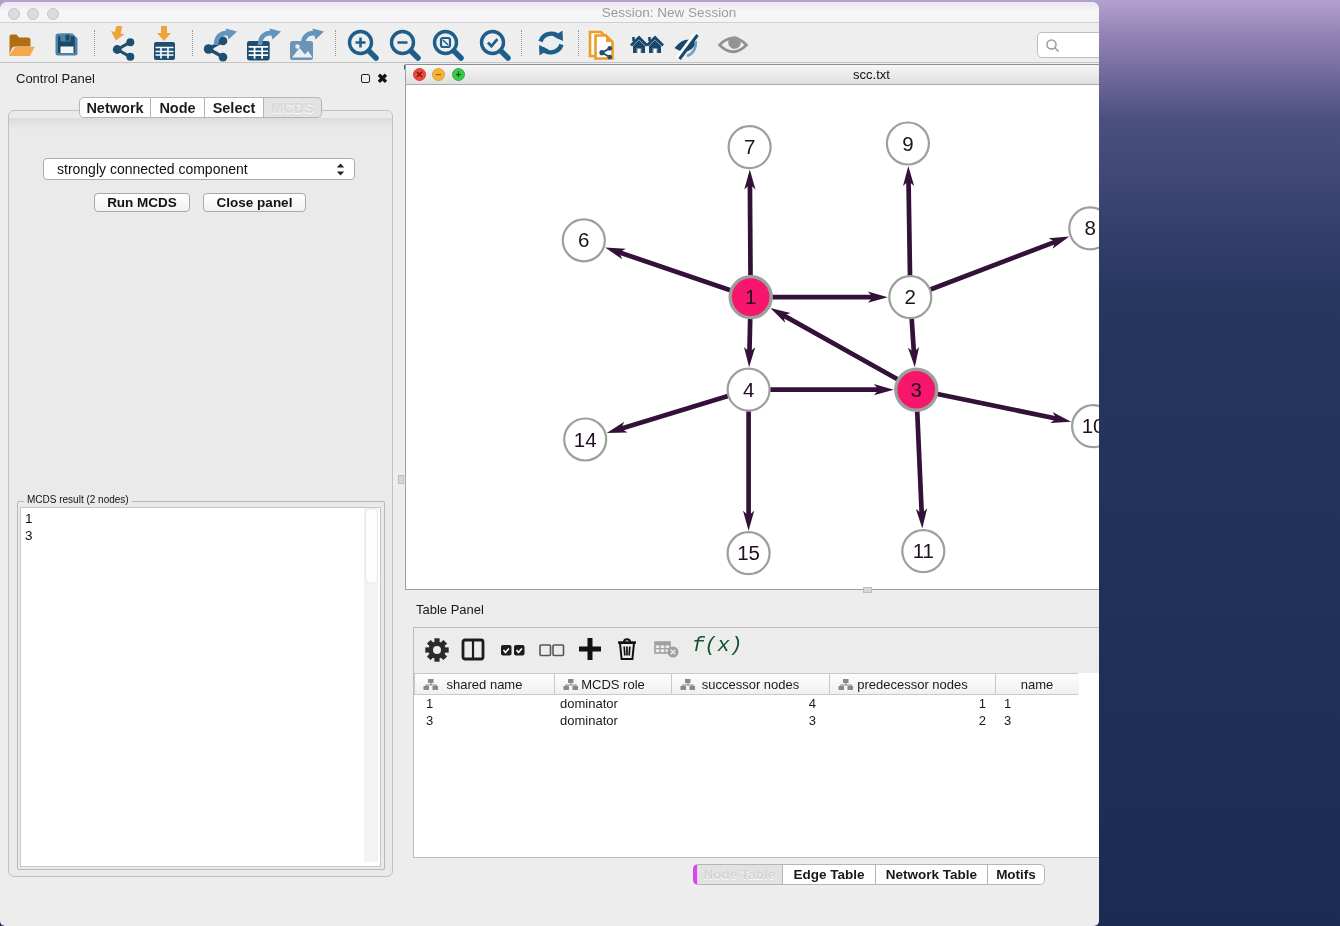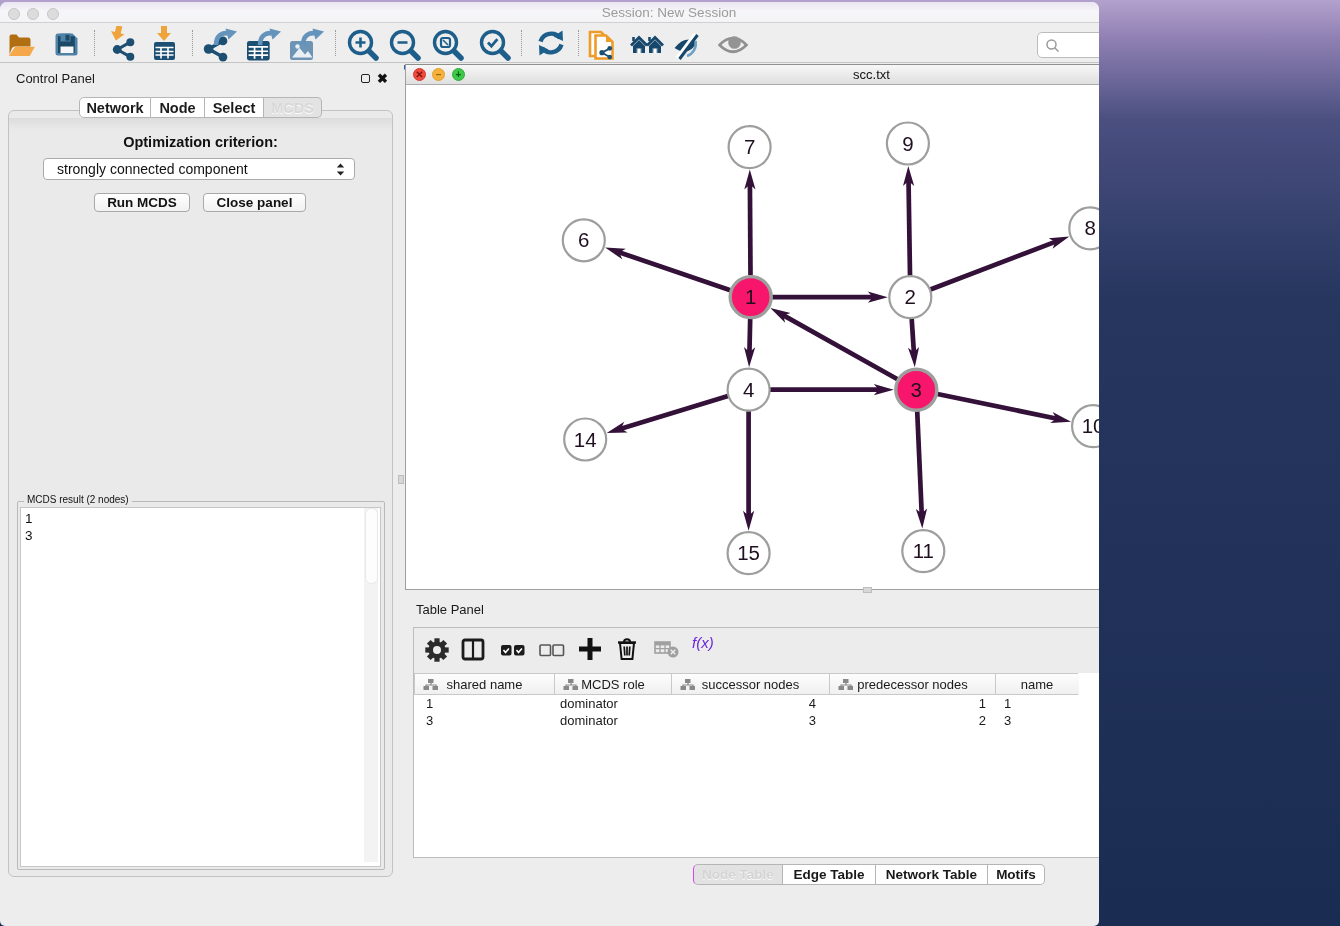--- a/index.html
+++ b/index.html
@@ -192,21 +192,20 @@
     <div id="main">
 <div id="cphead">Control Panel</div>
 <div class="pfloat" style="left:361px;top:11px"></div>
 <div class="px" style="left:377px;top:8px">✖</div>
 <div id="cpbox"></div>
       <div id="cpshade"></div>
 <div class="tab" style="left:79px;width:72px;border-left:1px solid #b5b5b5;border-radius:5px 0 0 5px;">Network</div>
 <div class="tab" style="left:151px;width:54px;">Node</div>
 <div class="tab" style="left:205px;width:59px;">Select</div>
 <div class="tab" style="left:264px;width:58px;border-radius:0 5px 5px 0;background:#e3e3e3;color:#d8d8d8;text-shadow:0 1px 0 #fcfcfc;">MCDS</div>
-<div class="cptext" style="top:71px;font-size:14.5px;font-weight:bold">Optimization criterion:</div>
 <div id="cpsel">strongly connected component<svg width="9" height="13" style="position:absolute;right:9px;top:4px">
           <path d="M4.5 0.5 L8.2 4.6 H0.8 z" fill="#222"></path>
           <path d="M4.5 12.5 L8.2 8.4 H0.8 z" fill="#222"></path>
         </svg></div>
 <div class="btn" style="left:94px;width:96px">Run MCDS</div>
 <div class="btn" style="left:203px;width:103px">Close panel</div>
 <div id="fieldset">
         <div id="fslabel">MCDS result (2 nodes)</div>
         <div id="fswhite">
           <div id="fstrack">
@@ -316,21 +315,21 @@
             <path d="M9 6 c0-3.6 6-3.6 6 0" fill="none" stroke="#111" stroke-width="2"></path>
             <path d="M9.2 10.5 l0.6 9 M12 10.5 v9 M14.8 10.5 l-0.6 9" stroke="#111" stroke-width="1.7"></path>
           </svg>
 <svg width="26" height="22" style="position:absolute;left:240px;top:12px">
             <rect x="1" y="2" width="15" height="11" fill="none" stroke="#a0a0a0" stroke-width="1.6"></rect>
             <rect x="1" y="2" width="15" height="3.4" fill="#a0a0a0"></rect>
             <path d="M6 2 V13 M11 2 V13 M1 8.6 H16" stroke="#a0a0a0" stroke-width="1.3"></path>
             <circle cx="19" cy="12" r="5.5" fill="#a0a0a0"></circle>
             <path d="M16.7 9.7 l4.6 4.6 M21.3 9.7 l-4.6 4.6" stroke="#ececec" stroke-width="1.5"></path>
           </svg>
-<div style="position:absolute;left:278px;top:6px;font-family:Liberation Sans, sans-serif;font-style:italic;font-size:15px;color:#6d28d9">f(x)</div>
+<div style="position:absolute;left:278px;top:6px;font-family:Liberation Mono, monospace;font-style:italic;font-size:21px;color:#14532d">f(x)</div>
 </div>
 <div class="th" style="left:0px;width:140px"><svg width="15" height="13" style="position:absolute;left:8px;top:4px">
             <rect x="5" y="1" width="5.5" height="4" fill="#888"></rect>
             <rect x="0.5" y="8" width="5.5" height="4" fill="#888"></rect>
             <rect x="9.5" y="8" width="5.5" height="4" fill="#888"></rect>
             <path d="M8 5 v2 M3 8 V7 H13 V8" stroke="#888" stroke-width="1.2" fill="none"></path>
           </svg>shared name</div>
 <div class="th" style="left:140px;width:117px"><svg width="15" height="13" style="position:absolute;left:8px;top:4px">
             <rect x="5" y="1" width="5.5" height="4" fill="#888"></rect>
             <rect x="0.5" y="8" width="5.5" height="4" fill="#888"></rect>
@@ -355,19 +354,19 @@
 <div class="td" style="left:146px;top:68px">dominator</div>
 <div class="td" style="left:330px;top:68px;width:72px;text-align:right">4</div>
 <div class="td" style="left:500px;top:68px;width:72px;text-align:right">1</div>
 <div class="td" style="left:590px;top:68px">1</div>
 <div class="td" style="left:12px;top:84.5px">3</div>
 <div class="td" style="left:146px;top:84.5px">dominator</div>
 <div class="td" style="left:330px;top:84.5px;width:72px;text-align:right">3</div>
 <div class="td" style="left:500px;top:84.5px;width:72px;text-align:right">2</div>
 <div class="td" style="left:590px;top:84.5px">3</div>
 </div>
-<div class="btab" style="left:693px;width:90px;border-left:1px solid #d946ef;border-radius:5px 0 0 5px;background:#e2e2e2;color:#d4d4d4;text-shadow:0 1px 0 #fafafa;font-weight:bold;">Node Table</div>
+<div class="btab" style="left:693px;width:90px;border-left:4px solid #d946ef;border-radius:5px 0 0 5px;background:#e2e2e2;color:#d4d4d4;text-shadow:0 1px 0 #fafafa;font-weight:bold;">Node Table</div>
 <div class="btab" style="left:783px;width:93px;">Edge Table</div>
 <div class="btab" style="left:876px;width:112px;">Network Table</div>
 <div class="btab" style="left:988px;width:57px;border-radius:0 5px 5px 0;">Motifs</div>
 <div style="position:absolute;left:398px;top:412px;width:6px;height:9px;background:#d7d7d7;border:1px solid #bdbdbd"></div>
 <div style="position:absolute;left:863px;top:524px;width:9px;height:6px;background:#d7d7d7;border:1px solid #bdbdbd"></div>
 </div>
   </div>
 </body></html>

